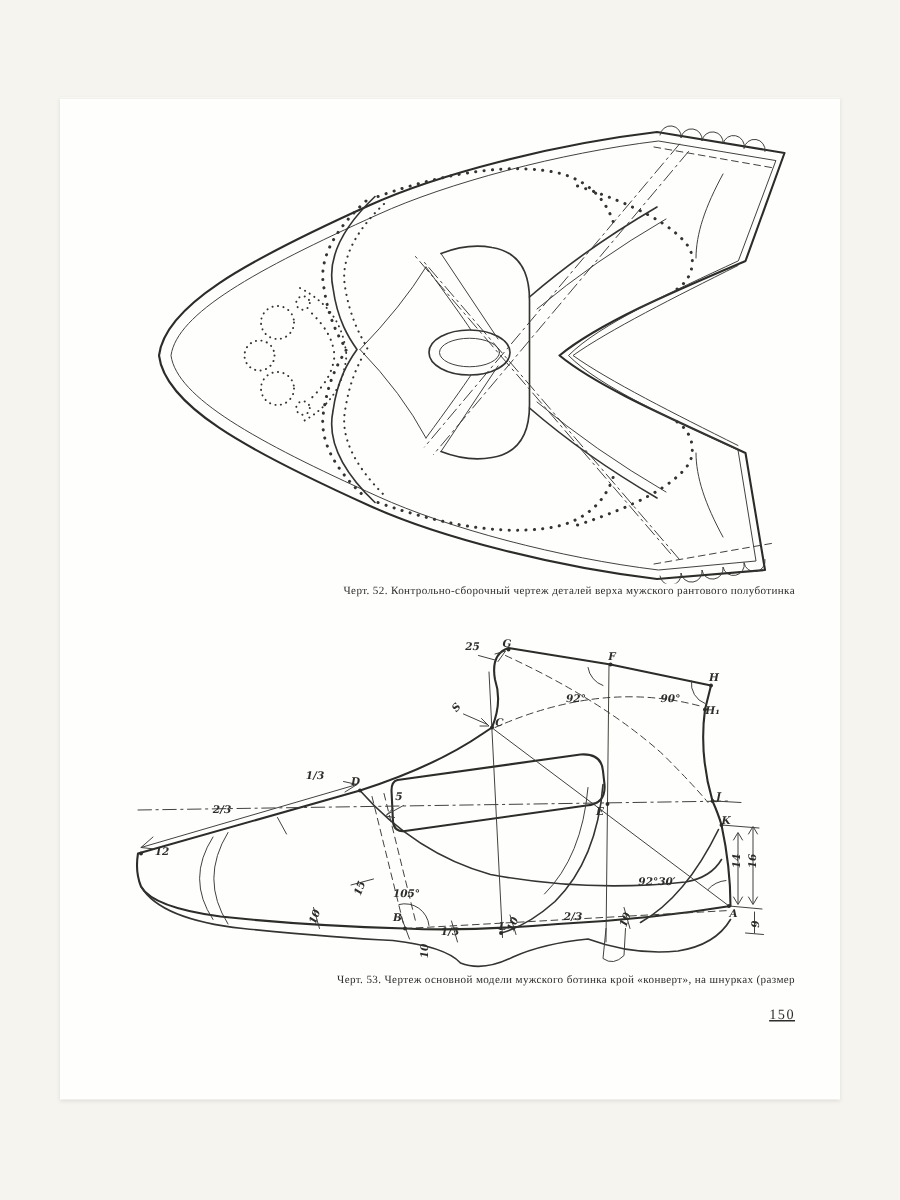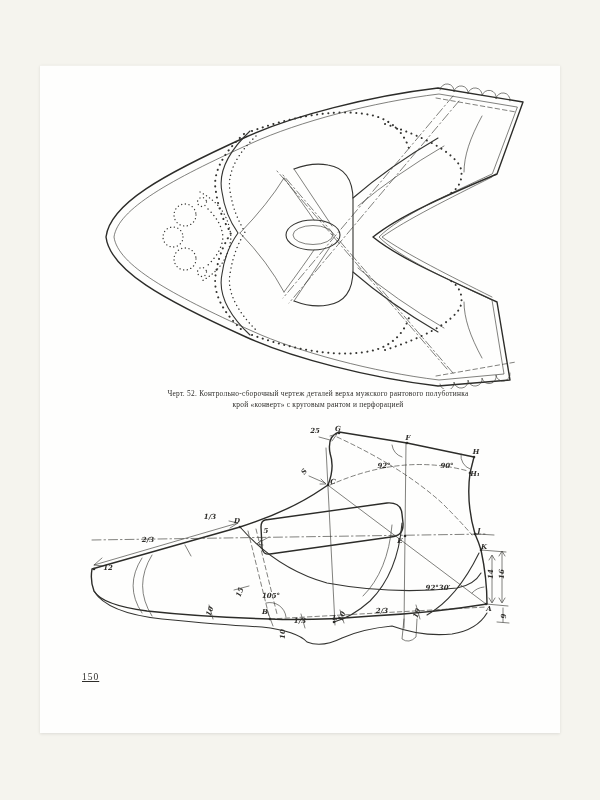--- a/index.html
+++ b/index.html
@@ -10,28 +10,28 @@
     position:relative;overflow:hidden;
   }
   .paper{
     position:absolute;left:40px;top:65px;width:520px;height:668px;
     background:#fefefd;
     box-shadow:0 1px 3px rgba(0,0,0,0.10), inset 0 1px 0 #f2f1ec;
   }
   .fig{position:absolute;}
   .fig svg{display:block;}
   .caption{
-    position:absolute;left:88px;width:460px;
-    text-align:center;
+    position:absolute;left:70px;width:460px;
+    text-align:right;
     font-size:7.4px;line-height:10.5px;
     color:#2e2d2a;letter-spacing:0.25px;
   }
   .pagenum{
-    position:absolute;left:82px;width:460px;top:672px;
-    text-align:left;font-size:9.5px;color:#2e2d2a;letter-spacing:1px;text-decoration:underline;
+    position:absolute;left:70px;width:460px;top:672px;
+    text-align:right;font-size:9.5px;color:#2e2d2a;letter-spacing:1px;text-decoration:underline;
   }
   
   .ln{fill:none;stroke:#343431;stroke-width:1.1;stroke-linecap:round;stroke-linejoin:round;}
   .ln-bold{fill:none;stroke:#2c2c29;stroke-width:1.4;stroke-linecap:round;stroke-linejoin:round;}
   .ln-thin{fill:none;stroke:#3c3c38;stroke-width:0.65;stroke-linecap:round;stroke-linejoin:round;}
   .dash{stroke-dasharray:4.5 3;}
   .dashdot{stroke-dasharray:9 3 1.5 3;}
   .dots{fill:none;stroke:#343431;stroke-width:2;stroke-linecap:round;stroke-dasharray:0.1 5.5;}
   .dots-sm{fill:none;stroke:#343431;stroke-width:1.4;stroke-linecap:round;stroke-dasharray:0.1 4.2;}
   .dotcircle{fill:none;stroke:#343431;stroke-width:1.3;stroke-linecap:round;stroke-dasharray:0.1 3.6;}
@@ -95,21 +95,20 @@
   <g>
     <path class="ln-thin" d="M370,16 A7 7 0 0 1 384,18 A7 7 0 0 1 398,20 A7 7 0 0 1 412,22 A7 7 0 0 1 426,25 A7 7 0 0 1 440,27"></path>
     <path class="ln-thin" d="M370,310 A7 7 0 0 0 384,308 A7 7 0 0 0 398,306 A7 7 0 0 0 412,304 A7 7 0 0 0 426,301 A7 7 0 0 0 440,299"></path>
     <path class="ln-thin dash" d="M366,24 L446,38 M366,302 L446,288"></path>
   </g>
 </svg>
 </div>
 
 <div class="caption" style="top:389px;">
   <div>Черт. 52. Контрольно-сборочный чертеж деталей верха мужского рантового полуботинка</div>
-  <div>крой «конверт» с круговым рантом и перфорацией</div>
 </div>
 
 <div class="fig" style="left:72px;top:423px;font-weight:bold;">
 <svg width="460" height="228" viewBox="0 0 460 228">
   <g>
     <path class="ln-bold" d="M20,146 L168,104 Q218,88 250,66 L256,62 Q263,45 258,30 Q255,13 267,9 L335,20 L402,34 L398,50 Q394,80 403,111 Q407,120 409,127 Q415,155 415,181 Q360,190 300,193 Q240,198 198,196 Q130,194 75,188 Q30,182 22,168 Q18,158 20,146 Z"></path>
     <path class="ln" d="M22,168 Q35,190 90,196 Q150,202 190,204 Q225,208 235,219 Q250,225 270,215 Q290,206 320,203 Q350,214 380,211 Q405,207 415,190"></path>
     <path class="ln-thin" d="M332,196 L330,216 Q337,221 344,214 L345,196"></path>
     <path class="ln-thin" d="M70,135 Q52,163 70,190 M80,132 Q61,163 80,193"></path>
   </g>
@@ -194,15 +193,16 @@
         <text x="170" y="170" text-anchor="middle" transform="rotate(-70 170 170)">15</text>
         <text x="140" y="189" text-anchor="middle" transform="rotate(-70 140 189)">10</text>
         <text x="272" y="194" text-anchor="middle" transform="rotate(-70 272 194)">10</text>
         <text x="347" y="191" text-anchor="middle" transform="rotate(-70 347 191)">10</text>
         <text x="213" y="211" text-anchor="middle" transform="rotate(-90 213 211)">10</text>
       </g>
 </svg>
 </div>
 
 <div class="caption" style="top:648px;">
+  <div>Черт. 53. Чертеж основной модели мужского ботинка крой «конверт», на шнурках (размер</div>
 </div>
 
 <div class="pagenum">150</div>
 
 </body></html>

